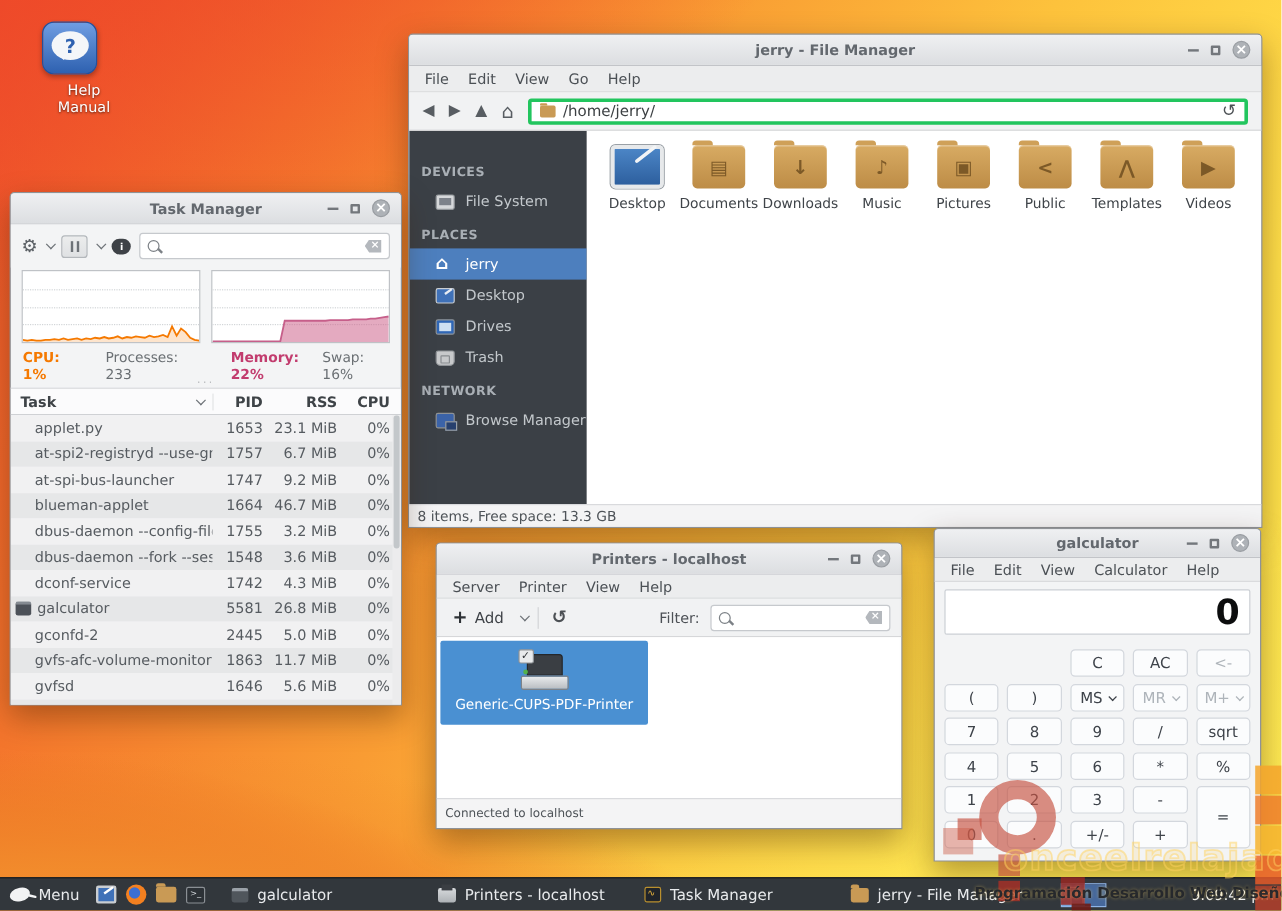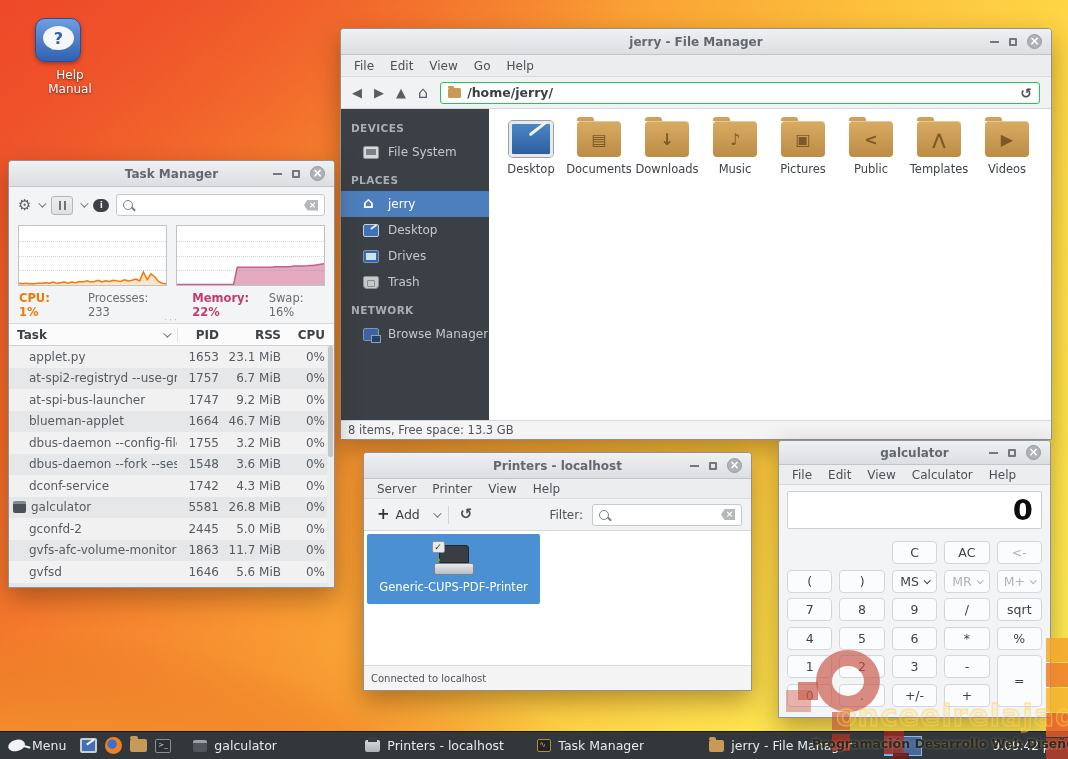--- a/index.html
+++ b/index.html
@@ -84,27 +84,27 @@
   .c-rss { width:62px; text-align:right; }
   .c-cpu { width:44px; text-align:right; }
   .tm-scroll { position:absolute; right:0; top:0; bottom:0; width:7px; background:#ececed; }
   .tm-scroll .thumb { position:absolute; top:0; left:1px; width:5px; height:46%; background:#c3c7ca; border-radius:3px; }
 
   
   #fm-window { left:340px; top:28px; width:712px; height:412px; }
   .fm-toolbar { height:32px; flex:0 0 32px; display:flex; align-items:center; gap:12px; padding:0 11px;
                 background:#f1f2f3; border-bottom:1px solid #d6d7d9; }
   .nav-ico { font-size:13px; color:#585d62; line-height:1; }
-  .fm-path { flex:1; height:22px; background:#fff; border:1px solid #22c55e; border-radius:3px;
-             display:flex; align-items:center; gap:6px; padding:0 7px; font-size:12.5px; color:#3c4043;font-weight:bold; }
+  .fm-path { flex:1; height:22px; background:#fff; border:3px solid #22c55e; border-radius:3px;
+             display:flex; align-items:center; gap:6px; padding:0 7px; font-size:12.5px; color:#3c4043; }
   .mini-folder { width:13px; height:10px; background:#c99a55; border-radius:1.5px; position:relative; flex:0 0 auto; }
   .mini-folder::before { content:""; position:absolute; top:-2px; left:0; width:6px; height:2px; background:#c99a55; border-radius:1px 1px 0 0; }
   .reload { margin-left:auto; font-size:14px; color:#4c5054; line-height:1; }
   .fm-body { flex:1; display:flex; overflow:hidden; }
-  #fm-sidebar { width:148px; flex:0 0 148px; background:#3b4046; overflow:hidden; padding-top:4px; }
+  #fm-sidebar { width:148px; flex:0 0 148px; background:#3b4046; overflow:hidden; padding-top:20px; }
   .sb-header { padding:9px 10px 5px; font-size:10.5px; font-weight:bold; color:#a9afb5; letter-spacing:.4px; }
   .sb-item { height:26px; display:flex; align-items:center; gap:9px; padding-left:22px; font-size:12px; color:#c3c8cc; }
   .sb-item.selected { background:#4d7fbe; color:#fff; }
   .si { width:16px; height:13px; flex:0 0 auto; border-radius:2px; position:relative; }
   .si-computer { background:#d6d8da; border:1px solid #93979b; }
   .si-computer::after { content:""; position:absolute; inset:2px 2px 3px; background:#7d828a; }
   .si-home { background:transparent; }
   .si-home::after { content:"⌂"; position:absolute; left:0; top:-4px; font-size:15px; color:#e9ecef; font-weight:bold; }
   .sb-item.selected .si-home::after { color:#fff; }
   .si-desktop { background:#3f71b8; border:1px solid #c9cdd1; }

